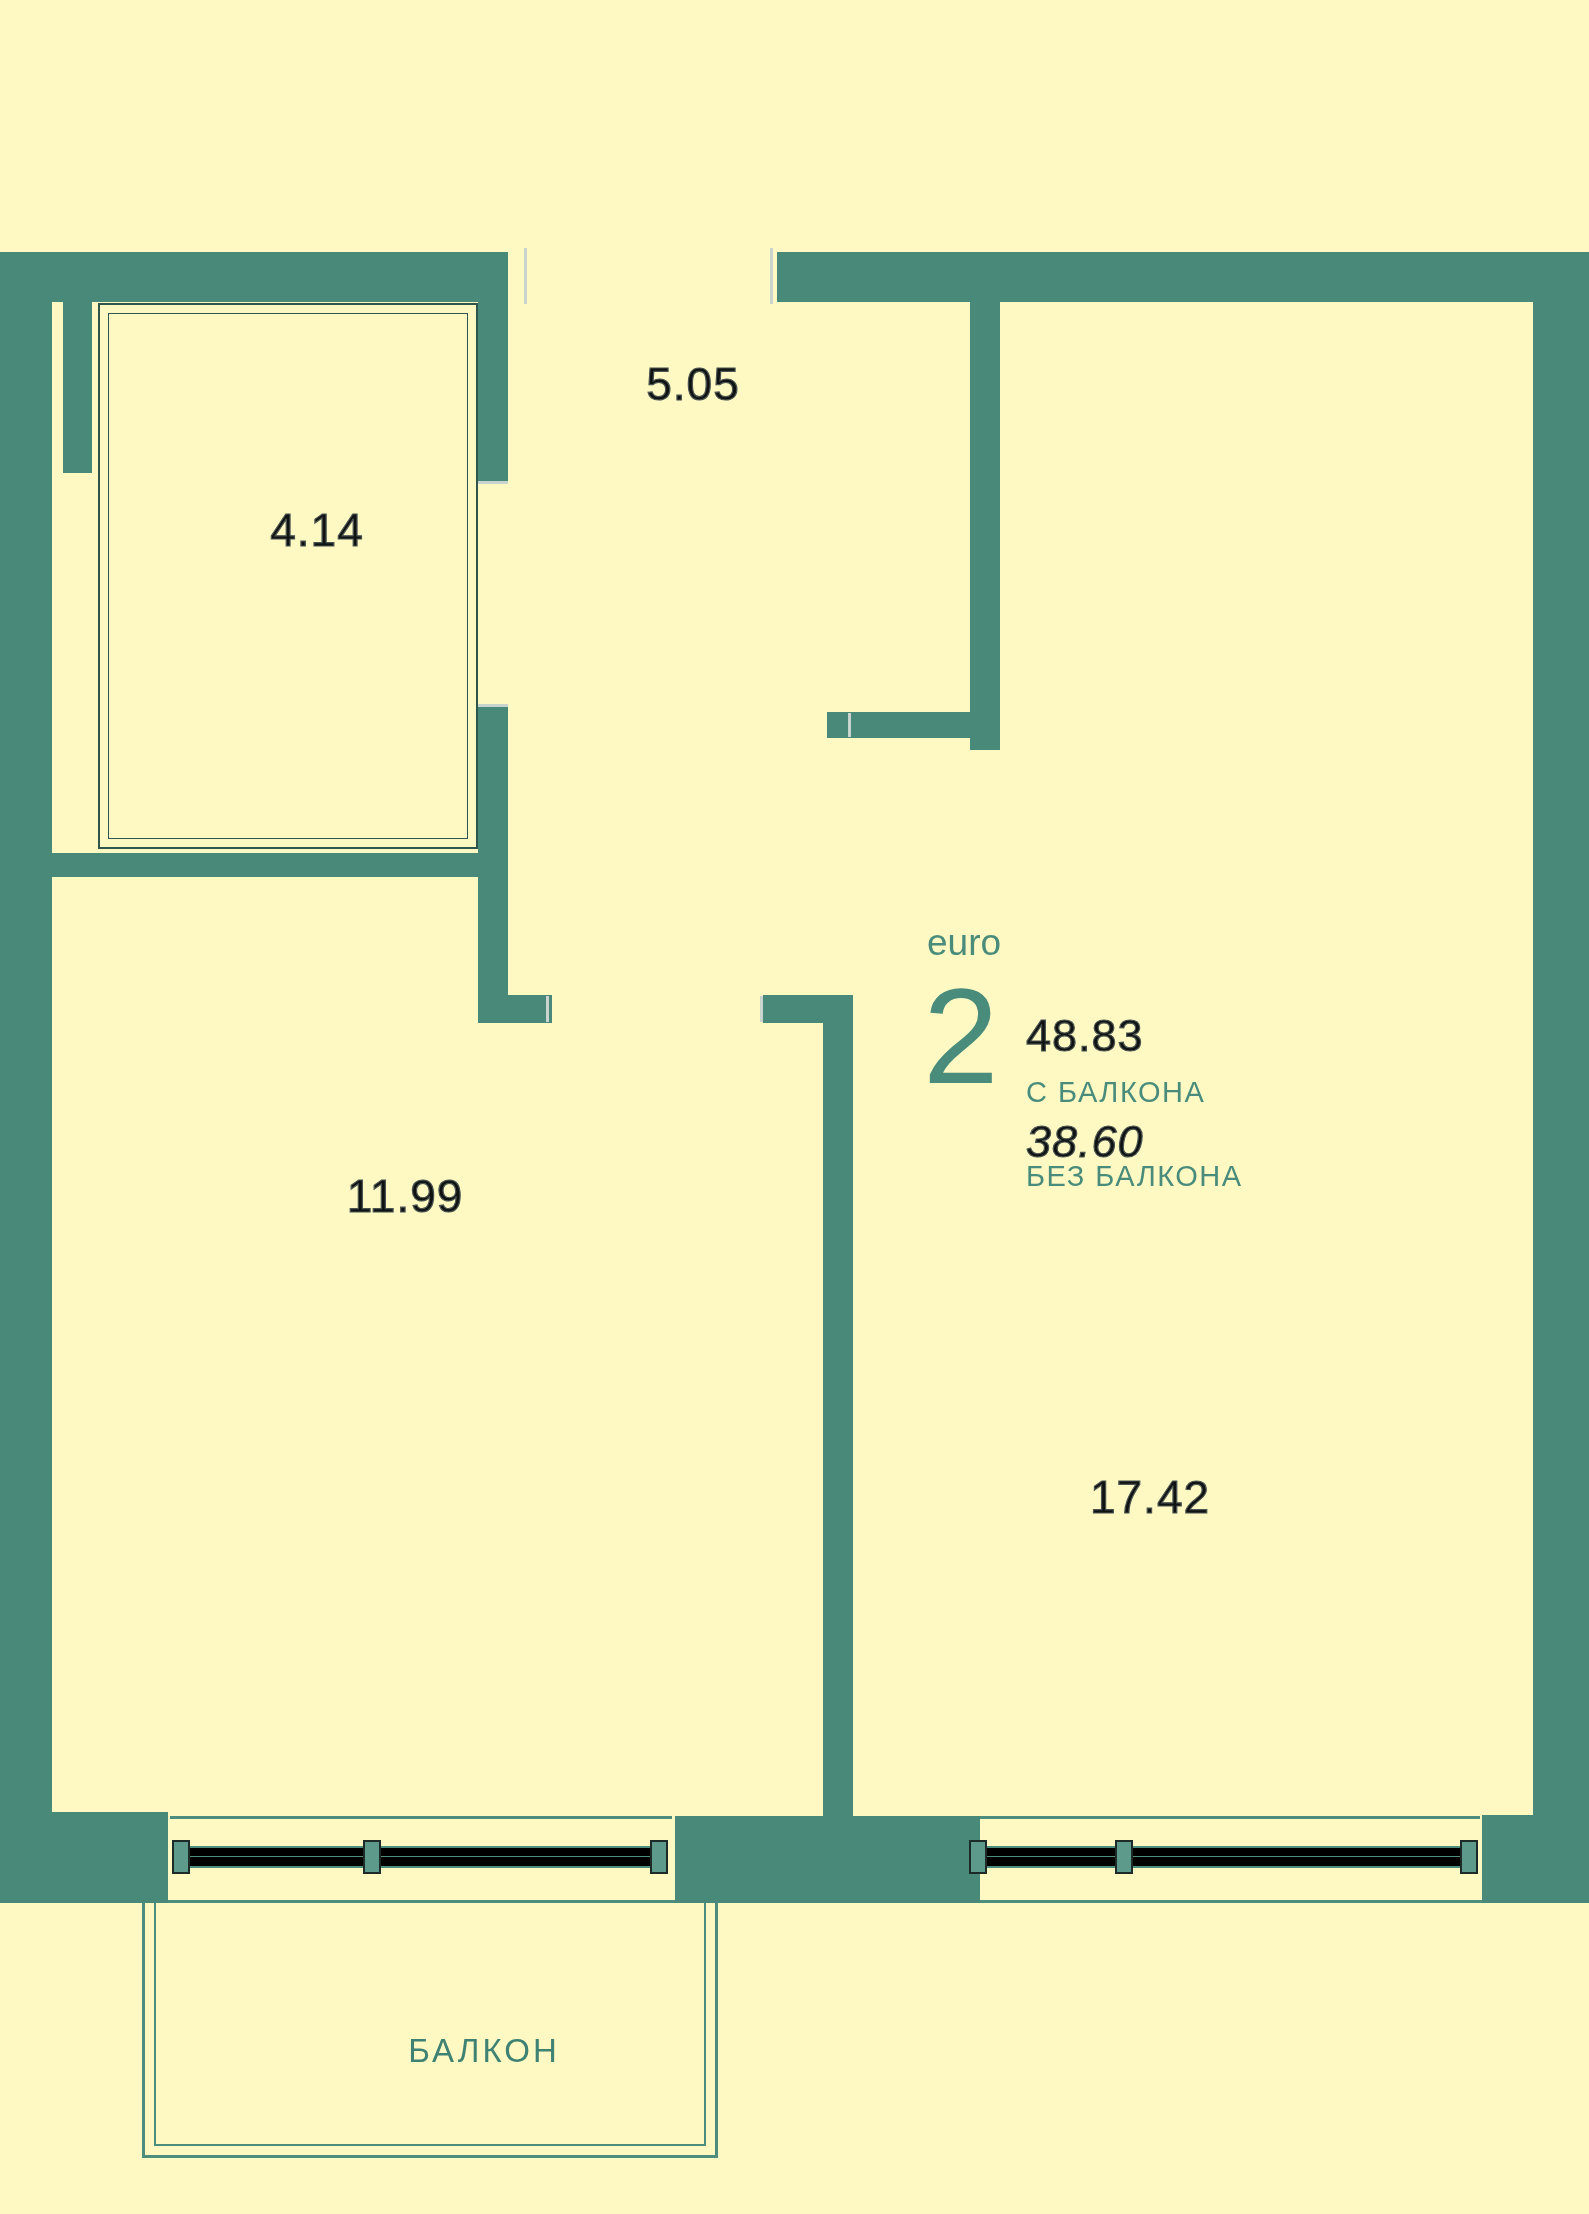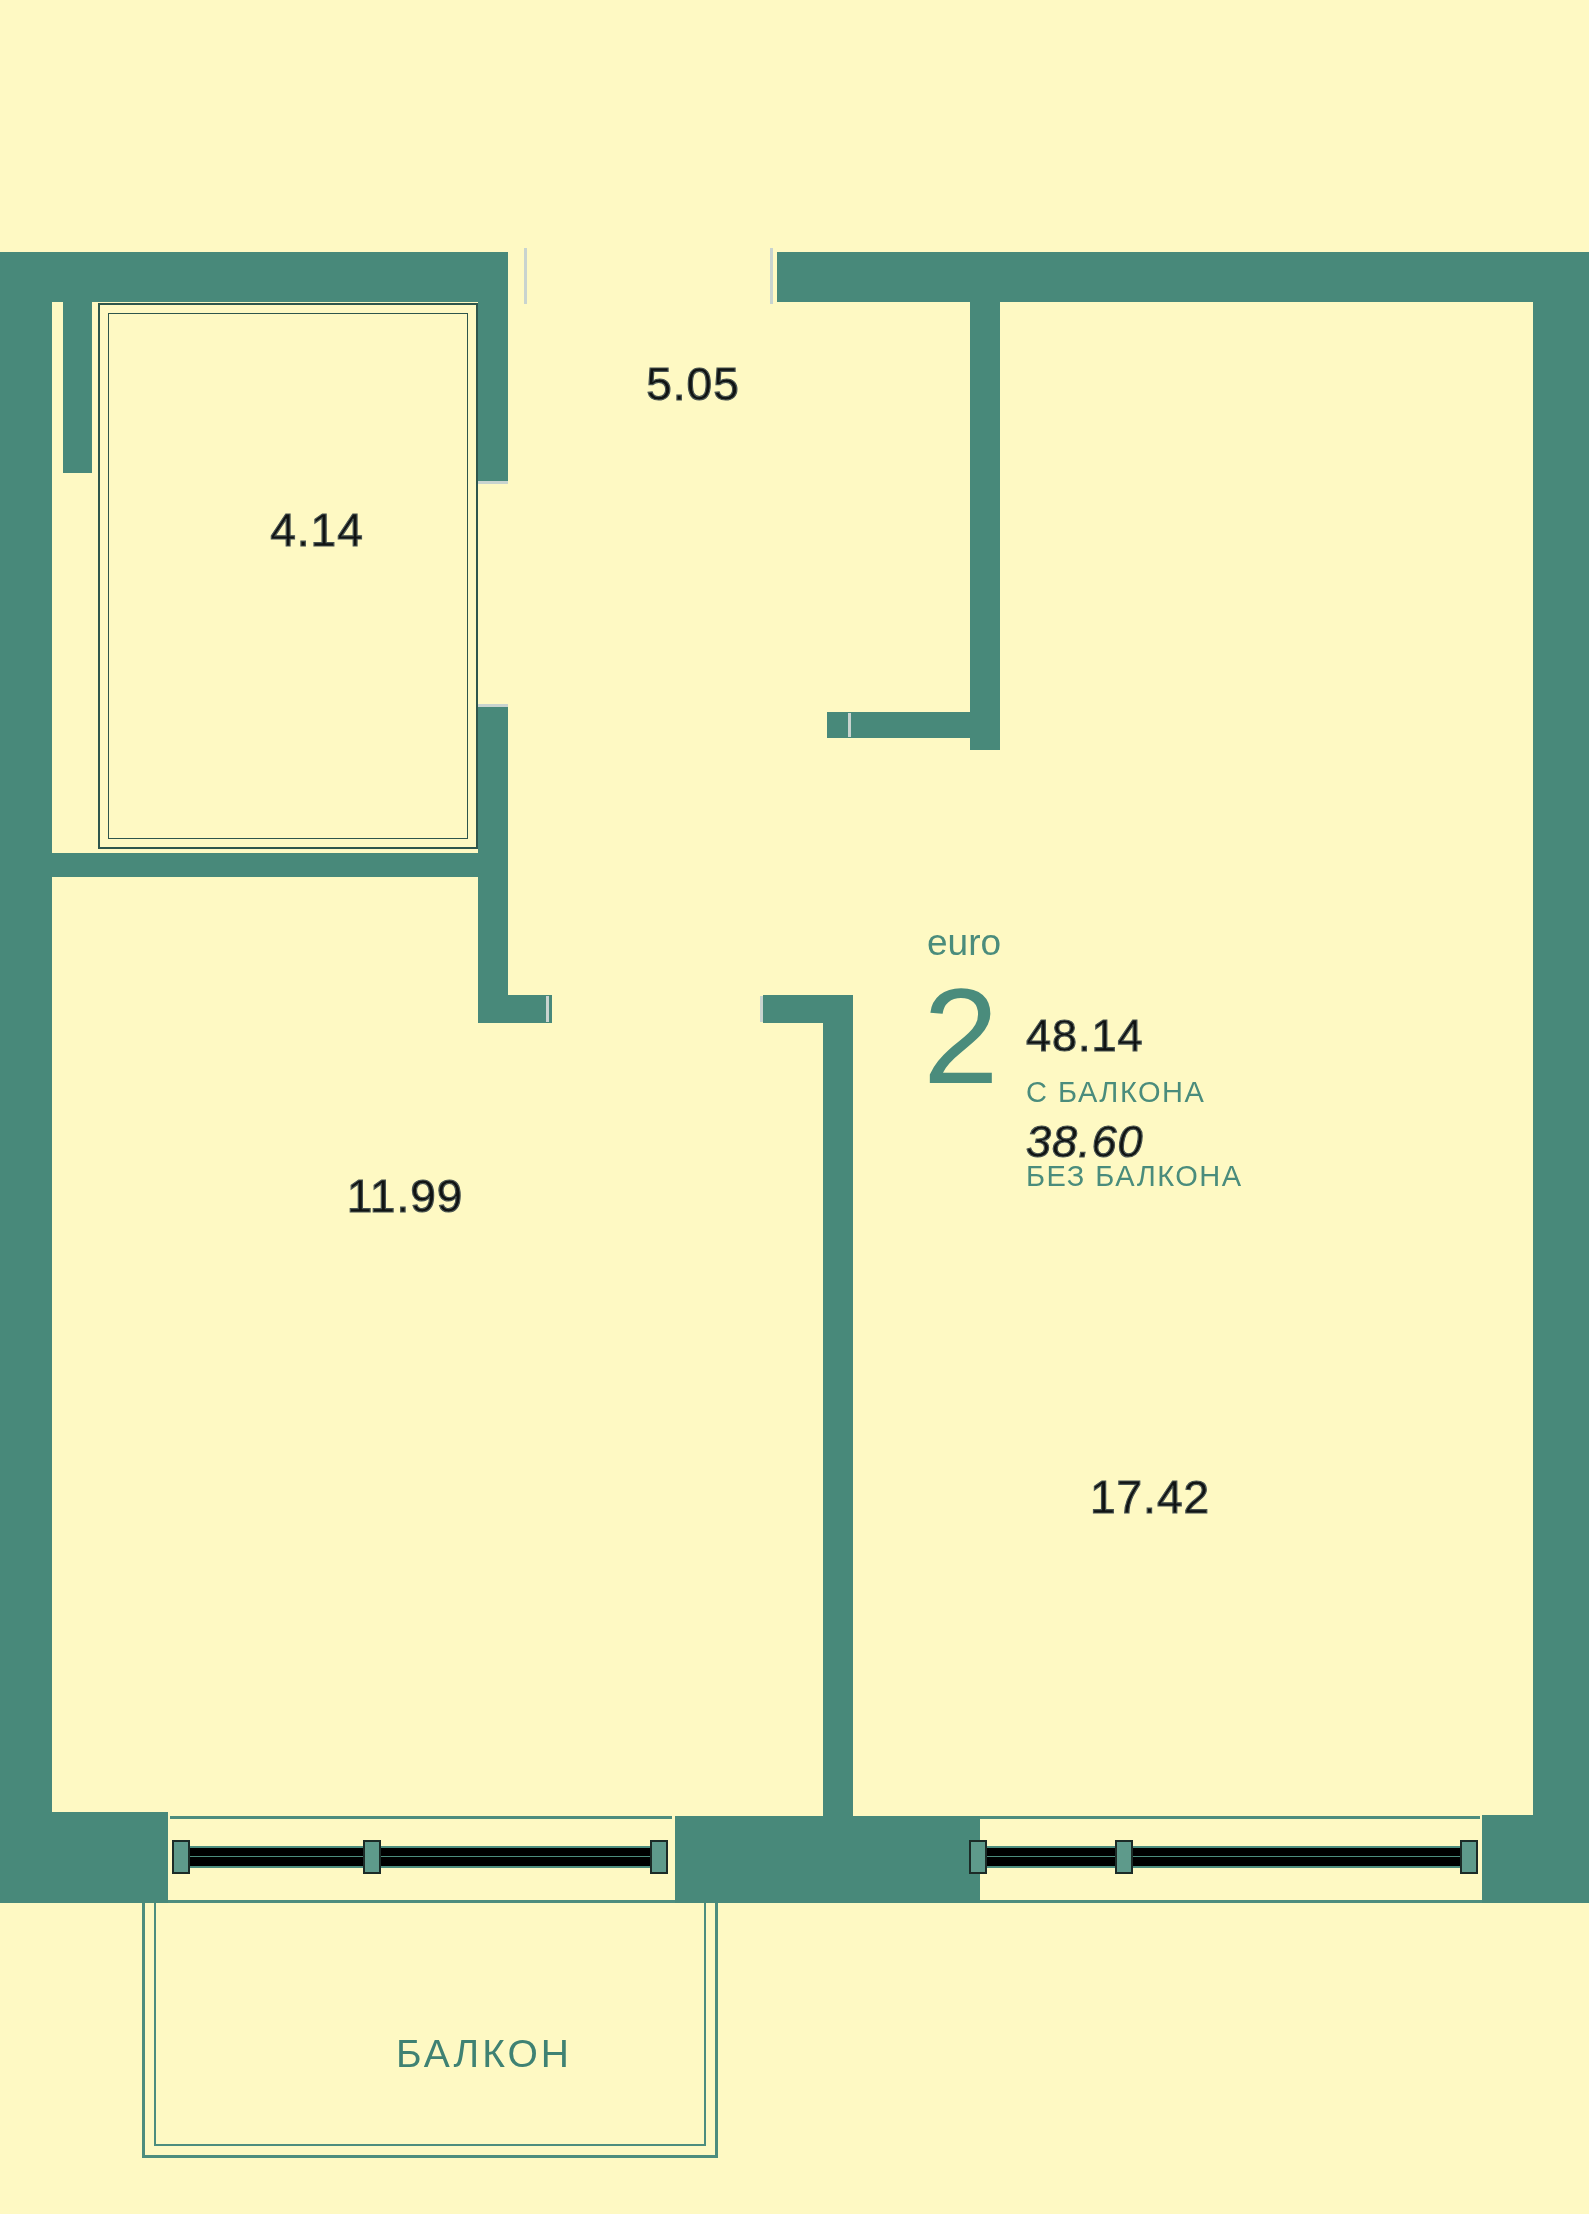--- a/index.html
+++ b/index.html
@@ -94,23 +94,23 @@
   </div>
   <div class="roomnum" style="left:217px;top:503px;width:200px;text-align:center;">
     <span>4.14</span>
   </div>
   <div class="roomnum" style="left:305px;top:1169px;width:200px;">
     <span>11.99</span>
   </div>
   <div class="roomnum" style="left:1050px;top:1470px;width:200px;">
     <span>17.42</span>
   </div>
-  <div class="tealtext" style="left:142px;top:2032px;width:684px;text-align:center;font-size:39px;letter-spacing:3px;color:#3f8273;">БАЛКОН</div>
+  <div class="tealtext" style="left:142px;top:2032px;width:684px;text-align:center;font-size:33px;letter-spacing:3px;color:#3f8273;">БАЛКОН</div>
 
   <div class="tealtext info-euro" style="left:927px;top:922px;">euro</div>
   <div class="tealtext info-big" style="left:923px;top:972px;">2</div>
 
-  <div class="info-area" style="left:1026px;top:1010px;">48.14</div>
+  <div class="info-area" style="left:1026px;top:1010px;">48.83</div>
   <div class="info-sub" style="left:1026px;top:1076px;">С БАЛКОНА</div>
   <div class="info-area" style="left:1026px;top:1116px;font-style:italic;">38.60</div>
   <div class="info-sub" style="left:1026px;top:1160px;">БЕЗ БАЛКОНА</div>
 
 </div>
 
 </body></html>

